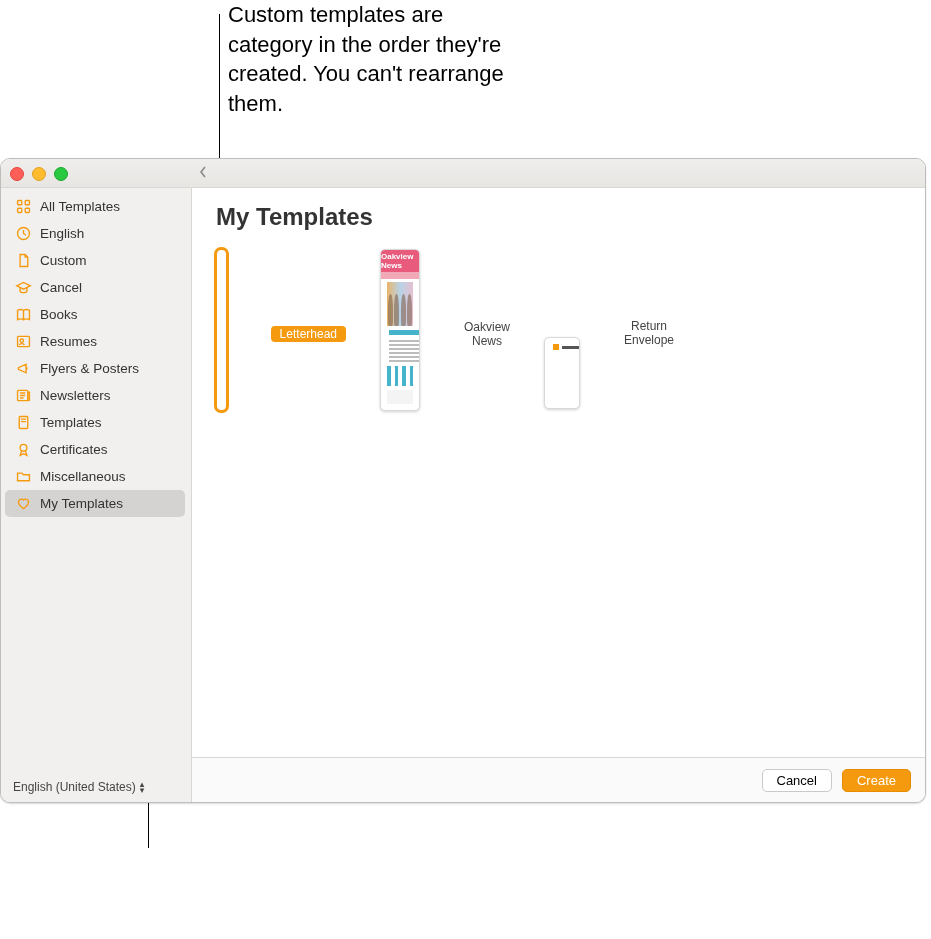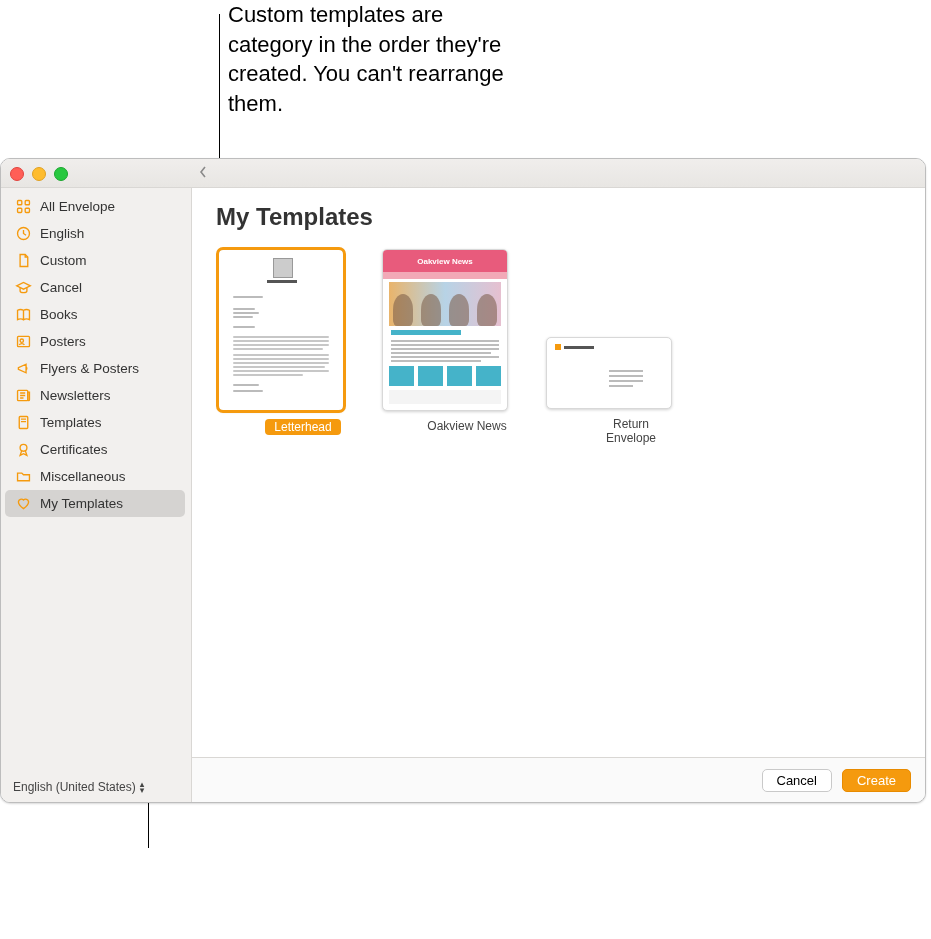--- a/index.html
+++ b/index.html
@@ -44,21 +44,21 @@
   .side-item .lbl{white-space:nowrap;}
 
   .lang-select{position:absolute;left:6px;bottom:6px;font-size:12px;color:#444;
     display:flex;align-items:center;gap:4px;padding:2px 6px;cursor:default;}
   .updown{display:inline-block;font-size:9px;line-height:6px;}
 
   .main{flex:1;display:flex;flex-direction:column;position:relative;padding-top:28px;}
   .content{flex:1;padding:12px 24px;overflow:auto;}
   h1.title{font-size:24px;font-weight:700;margin:4px 0 18px 0;}
   .templates-row{display:flex;gap:34px;align-items:flex-start;}
-  .tpl{display:flex;flex-direction:column;align-items:center;width:130px;}
+  .tpl{display:flex;flex-direction:row;align-items:center;width:130px;}
   .thumb{width:124px;height:160px;background:#fff;border:1px solid #d8d8d8;border-radius:5px;
     box-shadow:0 1px 3px rgba(0,0,0,.18);position:relative;overflow:hidden;}
   .tpl.selected .thumb{outline:3px solid var(--orange);outline-offset:-1px;}
   .thumb.envelope{height:70px;margin-top:88px;}
   .tpl .name{margin-top:8px;font-size:12px;color:#444;text-align:center;margin-left:44px;}
   .tpl.selected .name{background:var(--orange);color:#fff;padding:1px 9px;border-radius:4px;}
 
   
   .lh-photo{position:absolute;left:54px;top:8px;width:18px;height:18px;border:1px solid #999;background:
     linear-gradient(#ccc,#ccc);}
@@ -123,21 +123,21 @@
     <div class="sidebar">
       <div class="side-list">
 
         <div class="side-item">
           <svg viewBox="0 0 20 20">
               <rect class="ic" x="3" y="3" width="5" height="5" rx="1"></rect>
               <rect class="ic" x="12" y="3" width="5" height="5" rx="1"></rect>
               <rect class="ic" x="3" y="12" width="5" height="5" rx="1"></rect>
               <rect class="ic" x="12" y="12" width="5" height="5" rx="1"></rect>
             </svg>
-          <span class="lbl">All Envelope</span>
+          <span class="lbl">All Templates</span>
         </div>
 
         <div class="side-item">
           <svg viewBox="0 0 20 20">
               <circle class="ic" cx="10" cy="10" r="7"></circle>
               <path class="ic" d="M10 6v4l3 2"></path>
             </svg>
           <span class="lbl">English</span>
         </div>
 
@@ -164,21 +164,21 @@
           <span class="lbl">Books</span>
         </div>
 
 
         <div class="side-item">
           <svg viewBox="0 0 20 20">
               <rect class="ic" x="3" y="4" width="14" height="12" rx="1"></rect>
               <circle class="ic" cx="8" cy="9" r="2"></circle>
               <path class="ic" d="M5 14c1-2 5-2 6 0"></path>
             </svg>
-          <span class="lbl">Posters</span>
+          <span class="lbl">Resumes</span>
         </div>
 
         <div class="side-item">
           <svg viewBox="0 0 20 20">
               <path class="ic" d="M4 9v2l9 4V5zM13 8a3 3 0 0 1 0 4"></path>
             </svg>
           <span class="lbl">Flyers &amp; Posters</span>
         </div>
 
         <div class="side-item">

